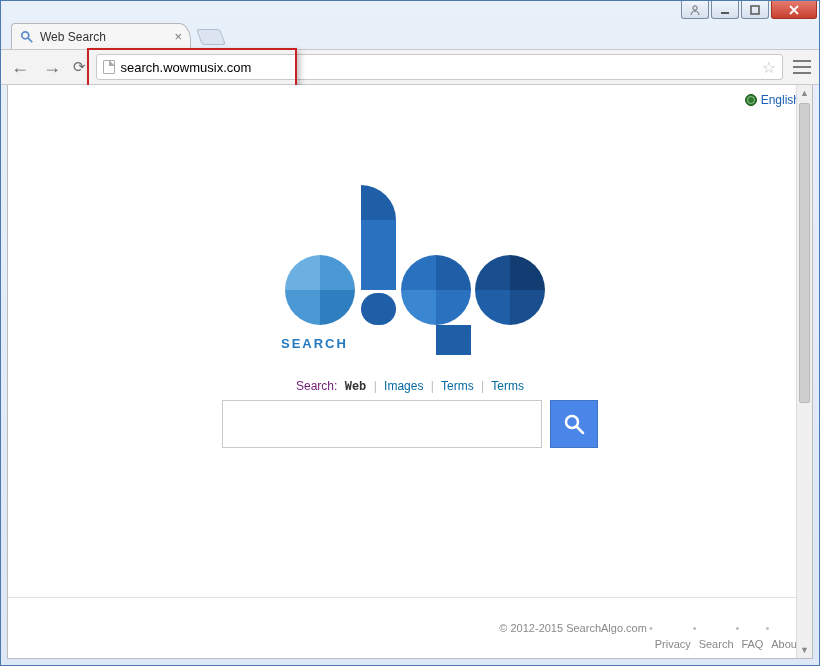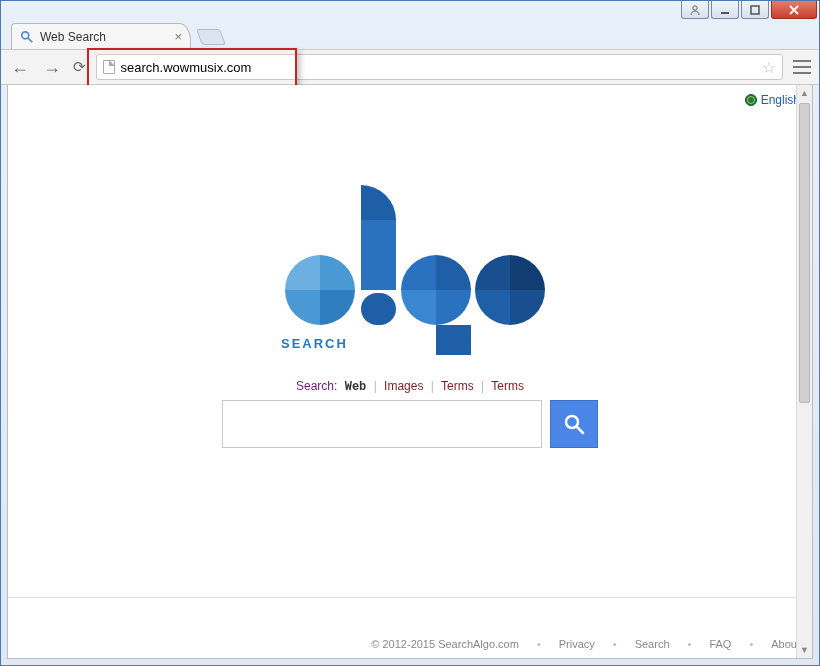--- a/index.html
+++ b/index.html
@@ -41,30 +41,30 @@
 .globe { width: 12px; height: 12px; border-radius: 50%; background: #2a7a2a; border: 1px solid #1a5a1a; position: relative; }
 .globe::after { content: ""; position: absolute; inset: 1px; border: 1px solid rgba(255,255,255,0.5); border-radius: 50%; }
 
 .center { flex: 1; display: flex; flex-direction: column; align-items: center; padding-top: 60px; }
 .logo { width: 270px; height: 180px; position: relative; }
 .logo svg { width: 100%; height: 100%; }
 .logo-text { position: absolute; left: 6px; bottom: 4px; color: #257abf; font-size: 13px; letter-spacing: 2px; font-weight: 600; }
 
 .tabsrow { margin-top: 24px; font-size: 12px; color: #888; }
 .tabsrow .lbl { color: #701a75; margin-right: 4px; }
-.tabsrow a { color: #7f1d1d; text-decoration: none; }
+.tabsrow a { color: #0369a1; text-decoration: none; }
 .tabsrow .sep { color: #bbb; margin: 0 4px; }
 .tabsrow .active { color: #333; font-weight: bold; font-family: Liberation Mono, monospace; }
 
 .searchrow { margin-top: 6px; display: flex; gap: 8px; }
 .searchbox { width: 320px; height: 48px; border: 1px solid #c9c9c9; background: #fff; padding: 0 8px; font-size: 14px; outline: none; }
 .searchbtn { width: 48px; height: 48px; background: #4a86e8; border: 1px solid #3d72c6; display: flex; align-items: center; justify-content: center; cursor: pointer; }
 .searchbtn svg { width: 24px; height: 24px; }
 
-.footer { border-top: 1px solid #e0e0e0; padding: 8px 12px; font-size: 11px; color: #888; display: flex; justify-content: flex-end; align-items: flex-end; gap: 18px; }
+.footer { border-top: 1px solid #e0e0e0; padding: 8px 12px; font-size: 11px; color: #888; display: flex; justify-content: flex-end; align-items: center; gap: 2px; }
 .footer a { color: #888; text-decoration: none; margin-top: 32px; }
 .footer .dot { color: #bbb; }
 .scrollbar { position: absolute; right: 0; top: 0; bottom: 0; width: 16px; background: #f0f0f0; border-left: 1px solid #dcdcdc; }
 .sb-thumb { position: absolute; left: 2px; right: 2px; top: 18px; height: 300px; background: #cfcfcf; border: 1px solid #b8b8b8; border-radius: 2px; }
 .sb-arrow { position: absolute; left: 0; right: 0; height: 16px; display: flex; align-items: center; justify-content: center; color: #888; font-size: 9px; }
 .sb-arrow.up { top: 0; }
 .sb-arrow.down { bottom: 0; }
 </style>
 </head>
 <body>

